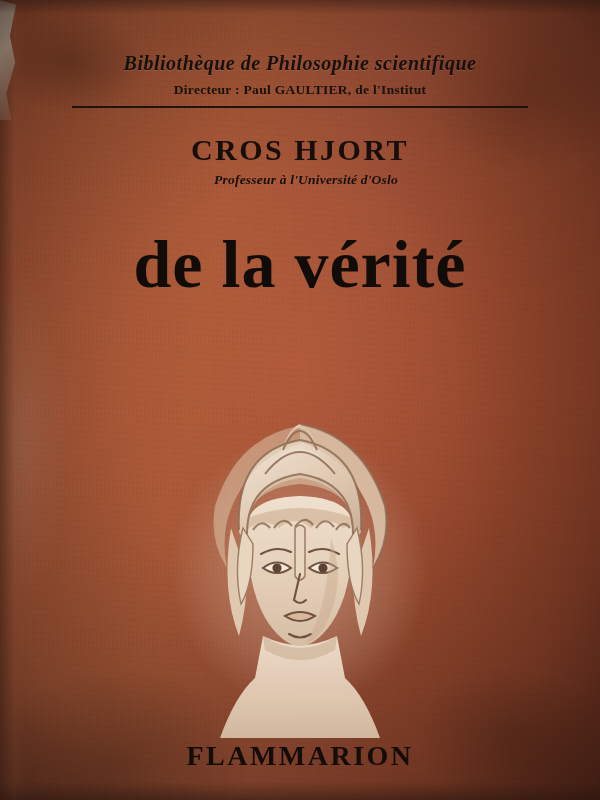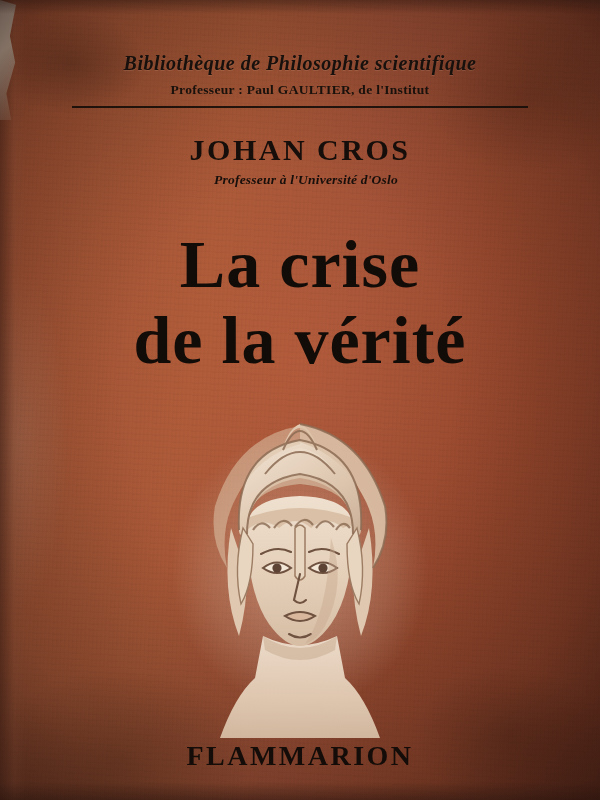--- a/index.html
+++ b/index.html
@@ -290,28 +290,27 @@
       </g>
       <circle cx="142" cy="190" r="4.6" fill="#5d4334"></circle>
       <circle cx="188" cy="190" r="4.6" fill="#5d4334"></circle>
 
       <path d="M196 160 Q212 206 190 248 Q182 262 170 266 Q192 236 196 160 Z" fill="#c7a98e" opacity="0.45"></path>
     </svg>
   </div>
 
   <div class="content">
     <div class="series">Bibliothèque de Philosophie scientifique</div>
-    <div class="director">Professeur : Paul GAULTIER, de l'Institut</div>
+    <div class="director">Directeur : Paul GAULTIER, de l'Institut</div>
     <div class="rule"></div>
 
-    <div class="author">JOHAN CROS</div>
+    <div class="author">CROS HJORT</div>
     <div class="author-sub">Professeur à l'Université d'Oslo</div>
 
     <div class="title">
-      <span class="l1">La crise</span>
       <span class="l2">de la vérité</span>
     </div>
 
     <div class="translator">
     </div>
 
     <div class="publisher">FLAMMARION</div>
   </div>
 
   <div class="stains"></div>

